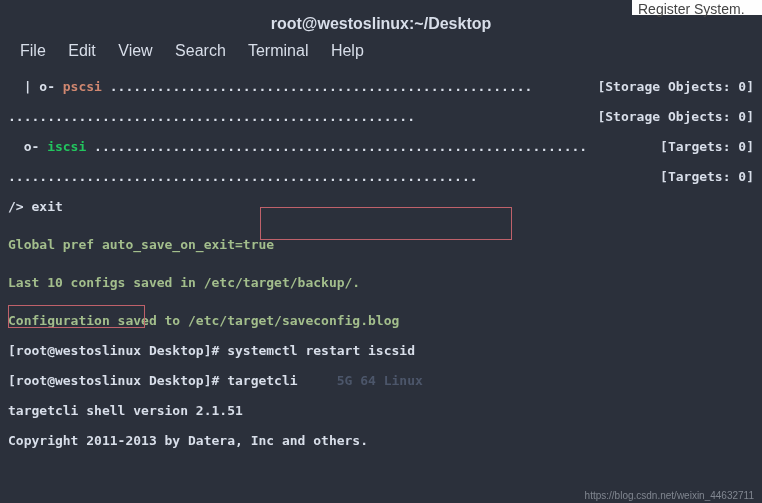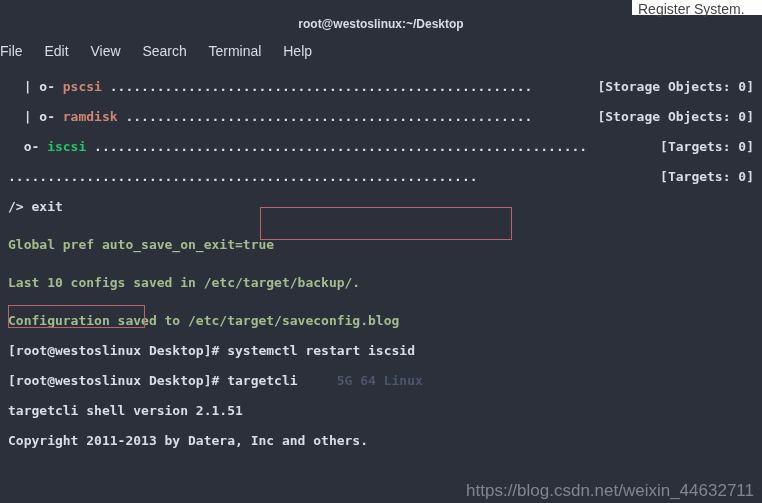--- a/index.html
+++ b/index.html
@@ -21,30 +21,31 @@
     height: 15px;
     width: 130px;
     text-align: left;
   }
   .title-bar {
     position: absolute; top: 15px; left: 0; right: 0;
     height: 18px;
     text-align: center;
     color: #d8dee9;
     font-family: sans-serif;
-    font-size: 12px;
+    font-size: 16px;
     line-height: 18px;
     font-weight: bold;
   }
   .menu-bar {
     position: absolute; top: 40px; left: 0; right: 7px;
     height: 22px;
+    padding-left: 20px;
     color: #d8dee9;
     font-family: sans-serif;
-    font-size: 14px;
+    font-size: 16px;
     line-height: 22px;
   }
   .menu-bar span { margin-right: 18px; cursor: pointer; }
   .terminal {
     position: absolute;
     top: 64px; left: 8px; right: 8px; bottom: 18px;
     color: #d8dee9;
     line-height: 15px;
     white-space: pre;
     font-weight: bold;
@@ -61,21 +62,21 @@
   .white { color: #d8dee9; }
   .highlight-box {
     position: absolute;
     border: 1px solid #bf616a;
     pointer-events: none;
   }
   .box1 { top: 207px; left: 260px; width: 252px; height: 33px; }
   .box2 { top: 305px; left: 8px; width: 137px; height: 23px; }
   .watermark {
     position: absolute; bottom: 2px; right: 8px;
-    color: #808690; font-size: 17px;
+    color: #808690; font-size: 10px;
     font-family: sans-serif;
   }
 </style>
 </head>
 <body>
 
 <div class="top-strip">
   <span>Register System.</span>
 </div>
 
@@ -87,21 +88,21 @@
   <span>File</span>
   <span>Edit</span>
   <span>View</span>
   <span>Search</span>
   <span>Terminal</span>
   <span>Help</span>
 </div>
 
 <div class="terminal">
 <div class="row"><span class="left"><span class="white">  | o- </span><span class="orange">pscsi</span><span class="white"> </span></span><span class="dots">...................................................... </span><span class="right white">[Storage Objects: 0]</span></div>
-<div class="row"><span class="left"><span class="white">  | o- </span><span class="orange">ramdisk</span><span class="white"> </span></span><span class="dots">.................................................... </span><span class="right white">[Storage Objects: 0]</span></div>
+<div class="row"><span class="dots">.................................................... </span><span class="right white">[Storage Objects: 0]</span></div>
 <div class="row"><span class="left"><span class="white">  o- </span><span class="cyan">iscsi</span><span class="white"> </span></span><span class="dots">............................................................... </span><span class="right white">[Targets: 0]</span></div>
 <div class="row"><span class="dots">............................................................ </span><span class="right white">[Targets: 0]</span></div>
 <div><span class="white">/&gt; </span><span class="white">exit</span></div>
 <div class="green">Global pref auto_save_on_exit=true</div>
 <div class="green">Last 10 configs saved in /etc/target/backup/.</div>
 <div class="green">Configuration saved to /etc/target/saveconfig.blog</div>
 <div><span class="white">[root@westoslinux Desktop]# </span><span class="white">systemctl restart iscsid</span></div>
 <div><span class="white">[root@westoslinux Desktop]# </span><span class="white">targetcli</span><span class="ghost">     5G 64 Linux</span></div>
 <div class="white">targetcli shell version 2.1.51</div>
 <div class="white">Copyright 2011-2013 by Datera, Inc and others.</div>

